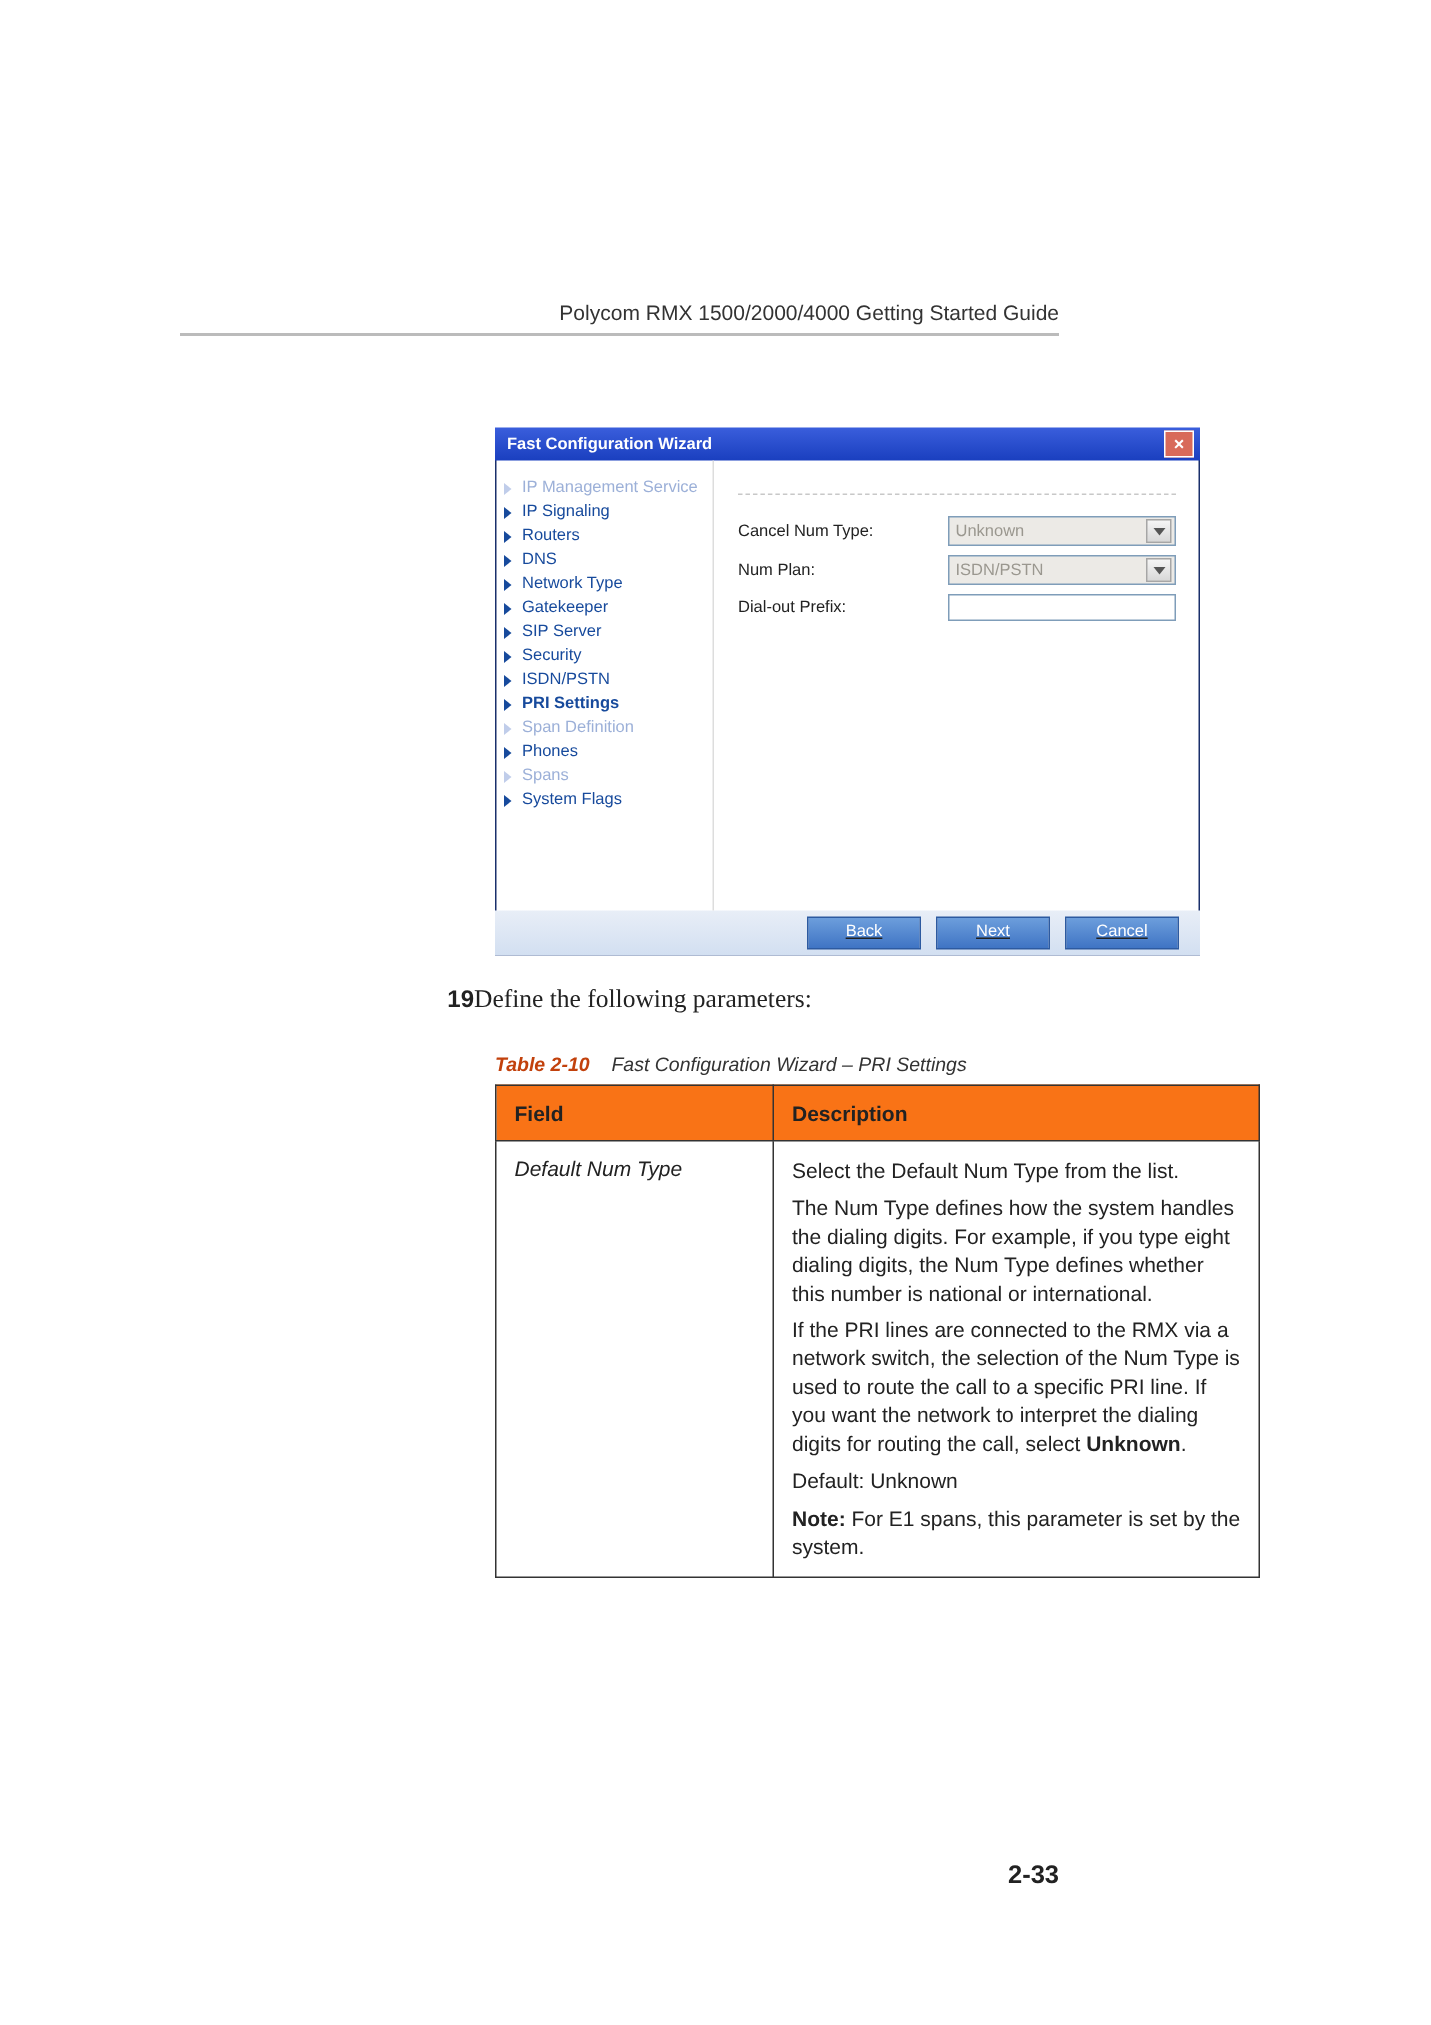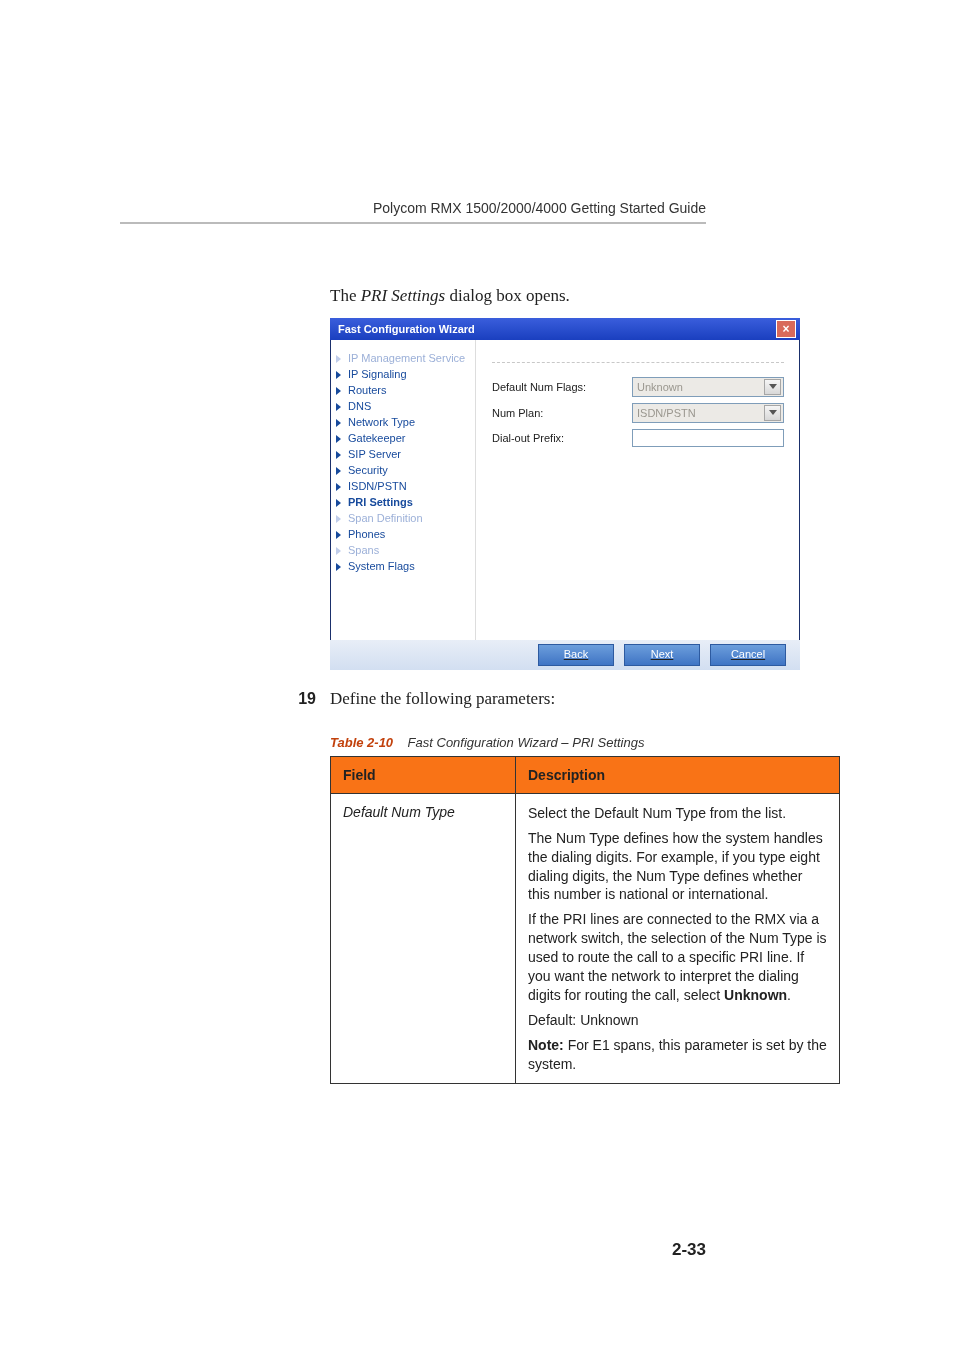--- a/index.html
+++ b/index.html
@@ -168,21 +168,20 @@
     font: inherit;
     text-align: center;
     line-height: 18px;
     cursor: pointer;
   }
 
   
   .step {
     display: flex;
     align-items: baseline;
-    gap: 14px;
     margin-left: -42px;
   }
   .step .num {
     font-family: Helvetica, Arial, sans-serif;
     font-weight: bold;
     font-size: 16px;
     width: 28px;
     text-align: right;
   }
 
@@ -229,23 +228,20 @@
 </head>
 <body>
 
 <div class="page">
 
   <div class="runhead">Polycom RMX 1500/2000/4000 Getting Started Guide</div>
   <div class="rule"></div>
 
   <div class="body">
 
-    <p class="para">
-      <span>The </span><span class="ital">PRI Settings</span><span> dialog box opens.</span>
-    </p>
 
     <div class="dialog">
       <div class="titlebar">
         <span>Fast Configuration Wizard</span>
         <span class="x">×</span>
       </div>
       <div class="dcontent">
         <div class="nav" id="wizard-nav">
             <div class="nav-item dim">IP Management Service</div>
             <div class="nav-item">IP Signaling</div>
@@ -258,21 +254,21 @@
             <div class="nav-item">ISDN/PSTN</div>
             <div class="nav-item current">PRI Settings</div>
             <div class="nav-item dim">Span Definition</div>
             <div class="nav-item">Phones</div>
             <div class="nav-item dim">Spans</div>
             <div class="nav-item">System Flags</div>
           </div>
         <div class="panel">
           <hr class="hr-dash">
           <div class="frow">
-            <label>Default Num Flags:</label>
+            <label>Cancel Num Type:</label>
             <div class="sel disabled">
               <span>Unknown</span>
               <span class="arr"></span>
             </div>
           </div>
           <div class="frow">
             <label>Num Plan:</label>
             <div class="sel disabled">
               <span>ISDN/PSTN</span>
               <span class="arr"></span>

